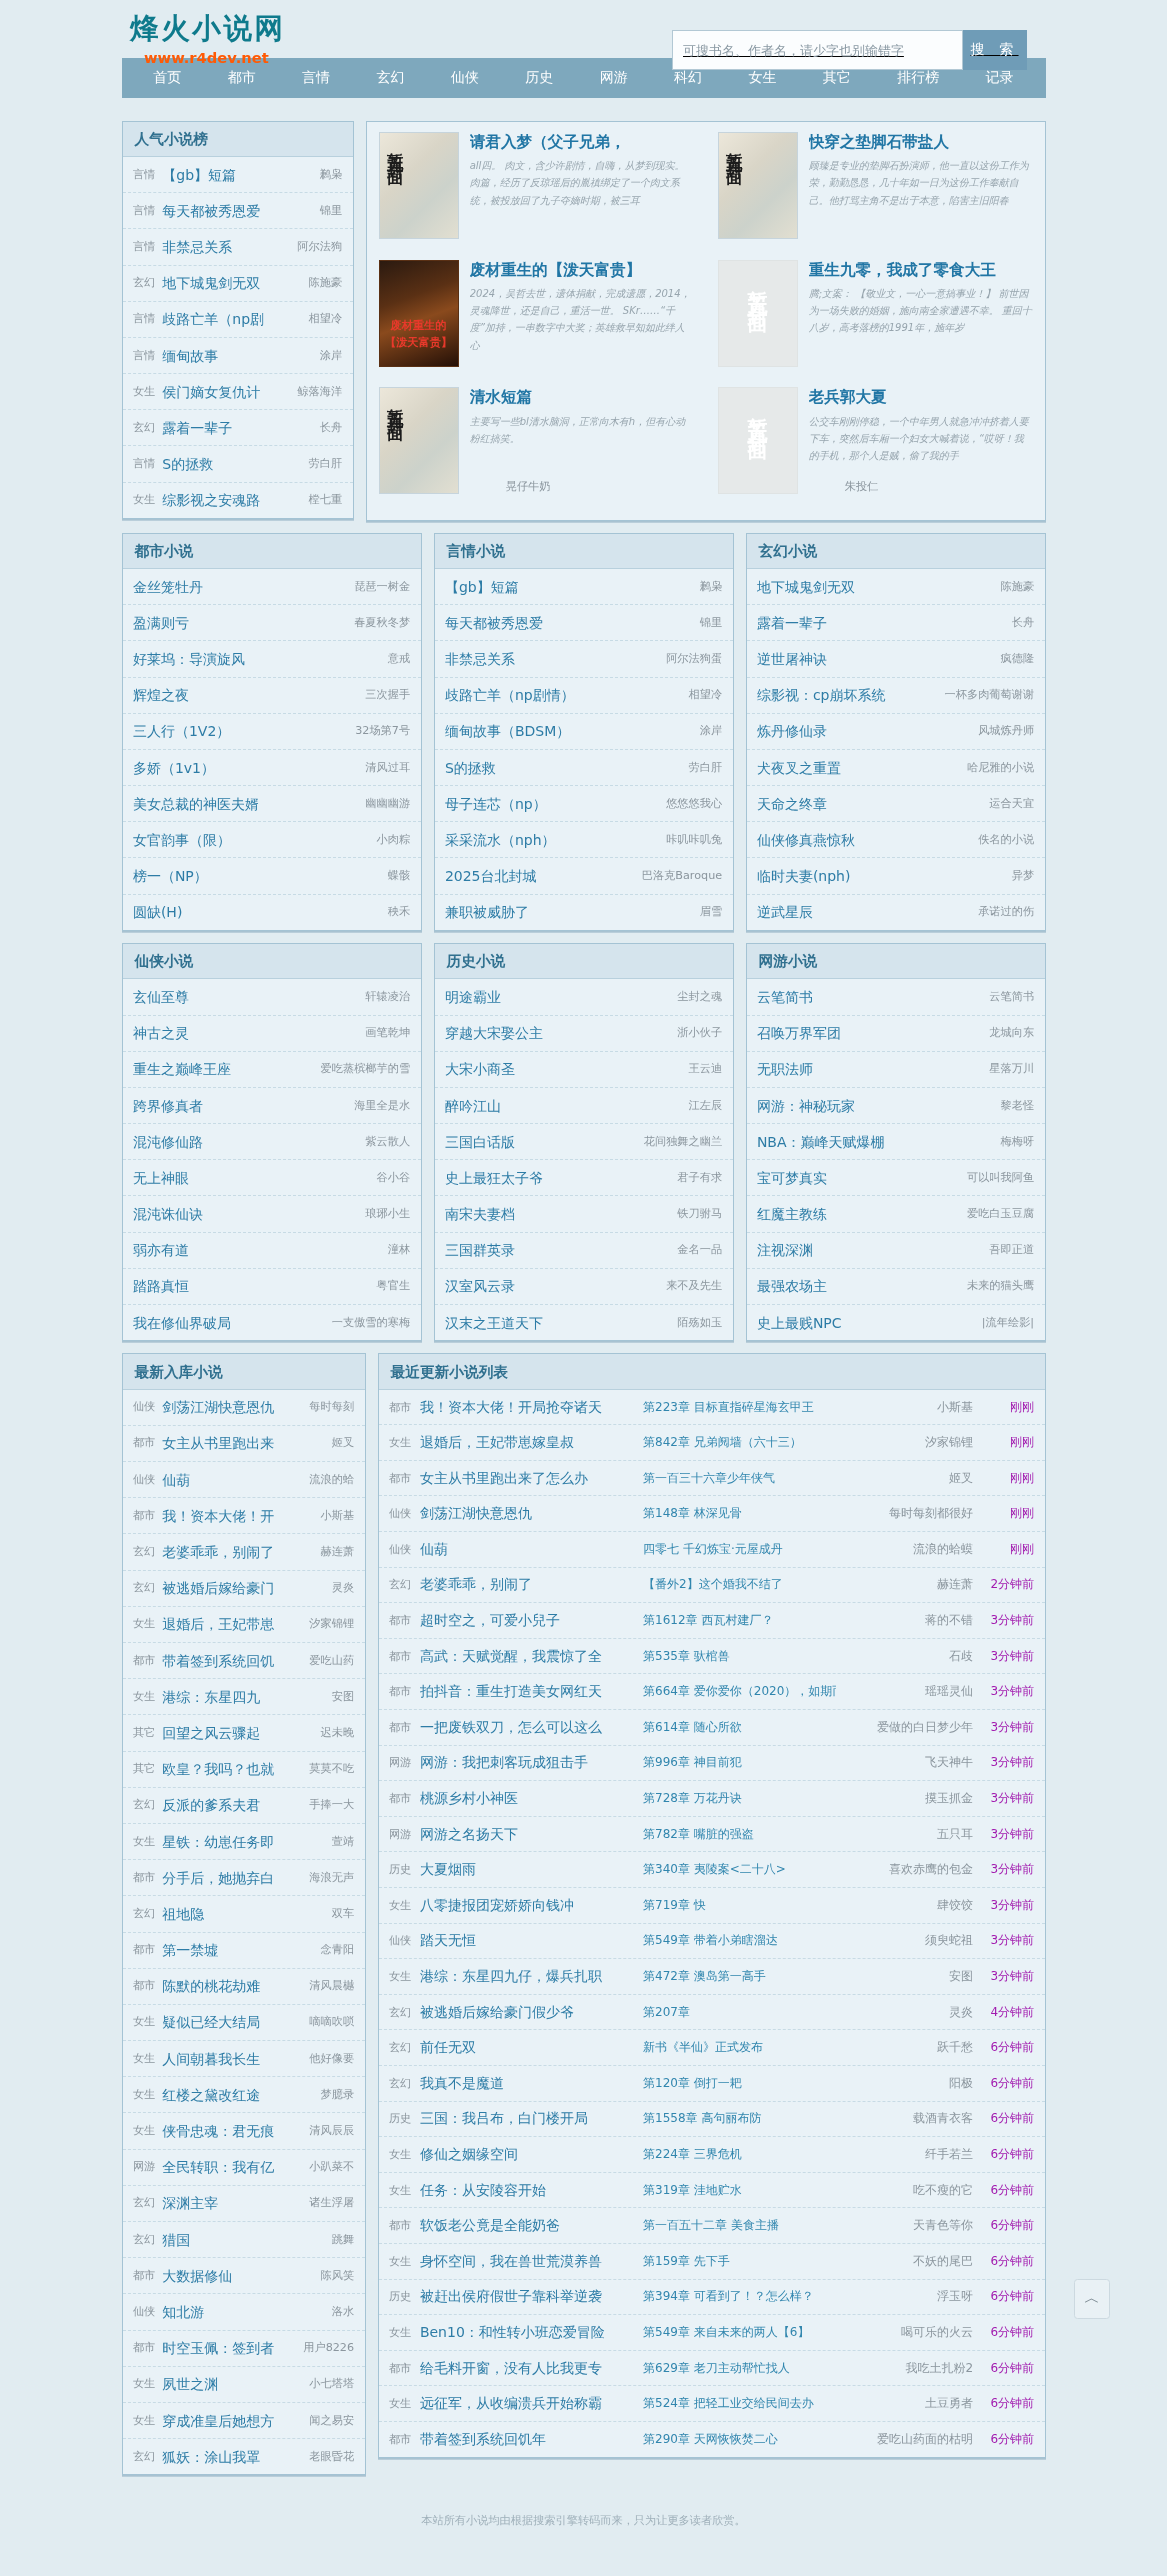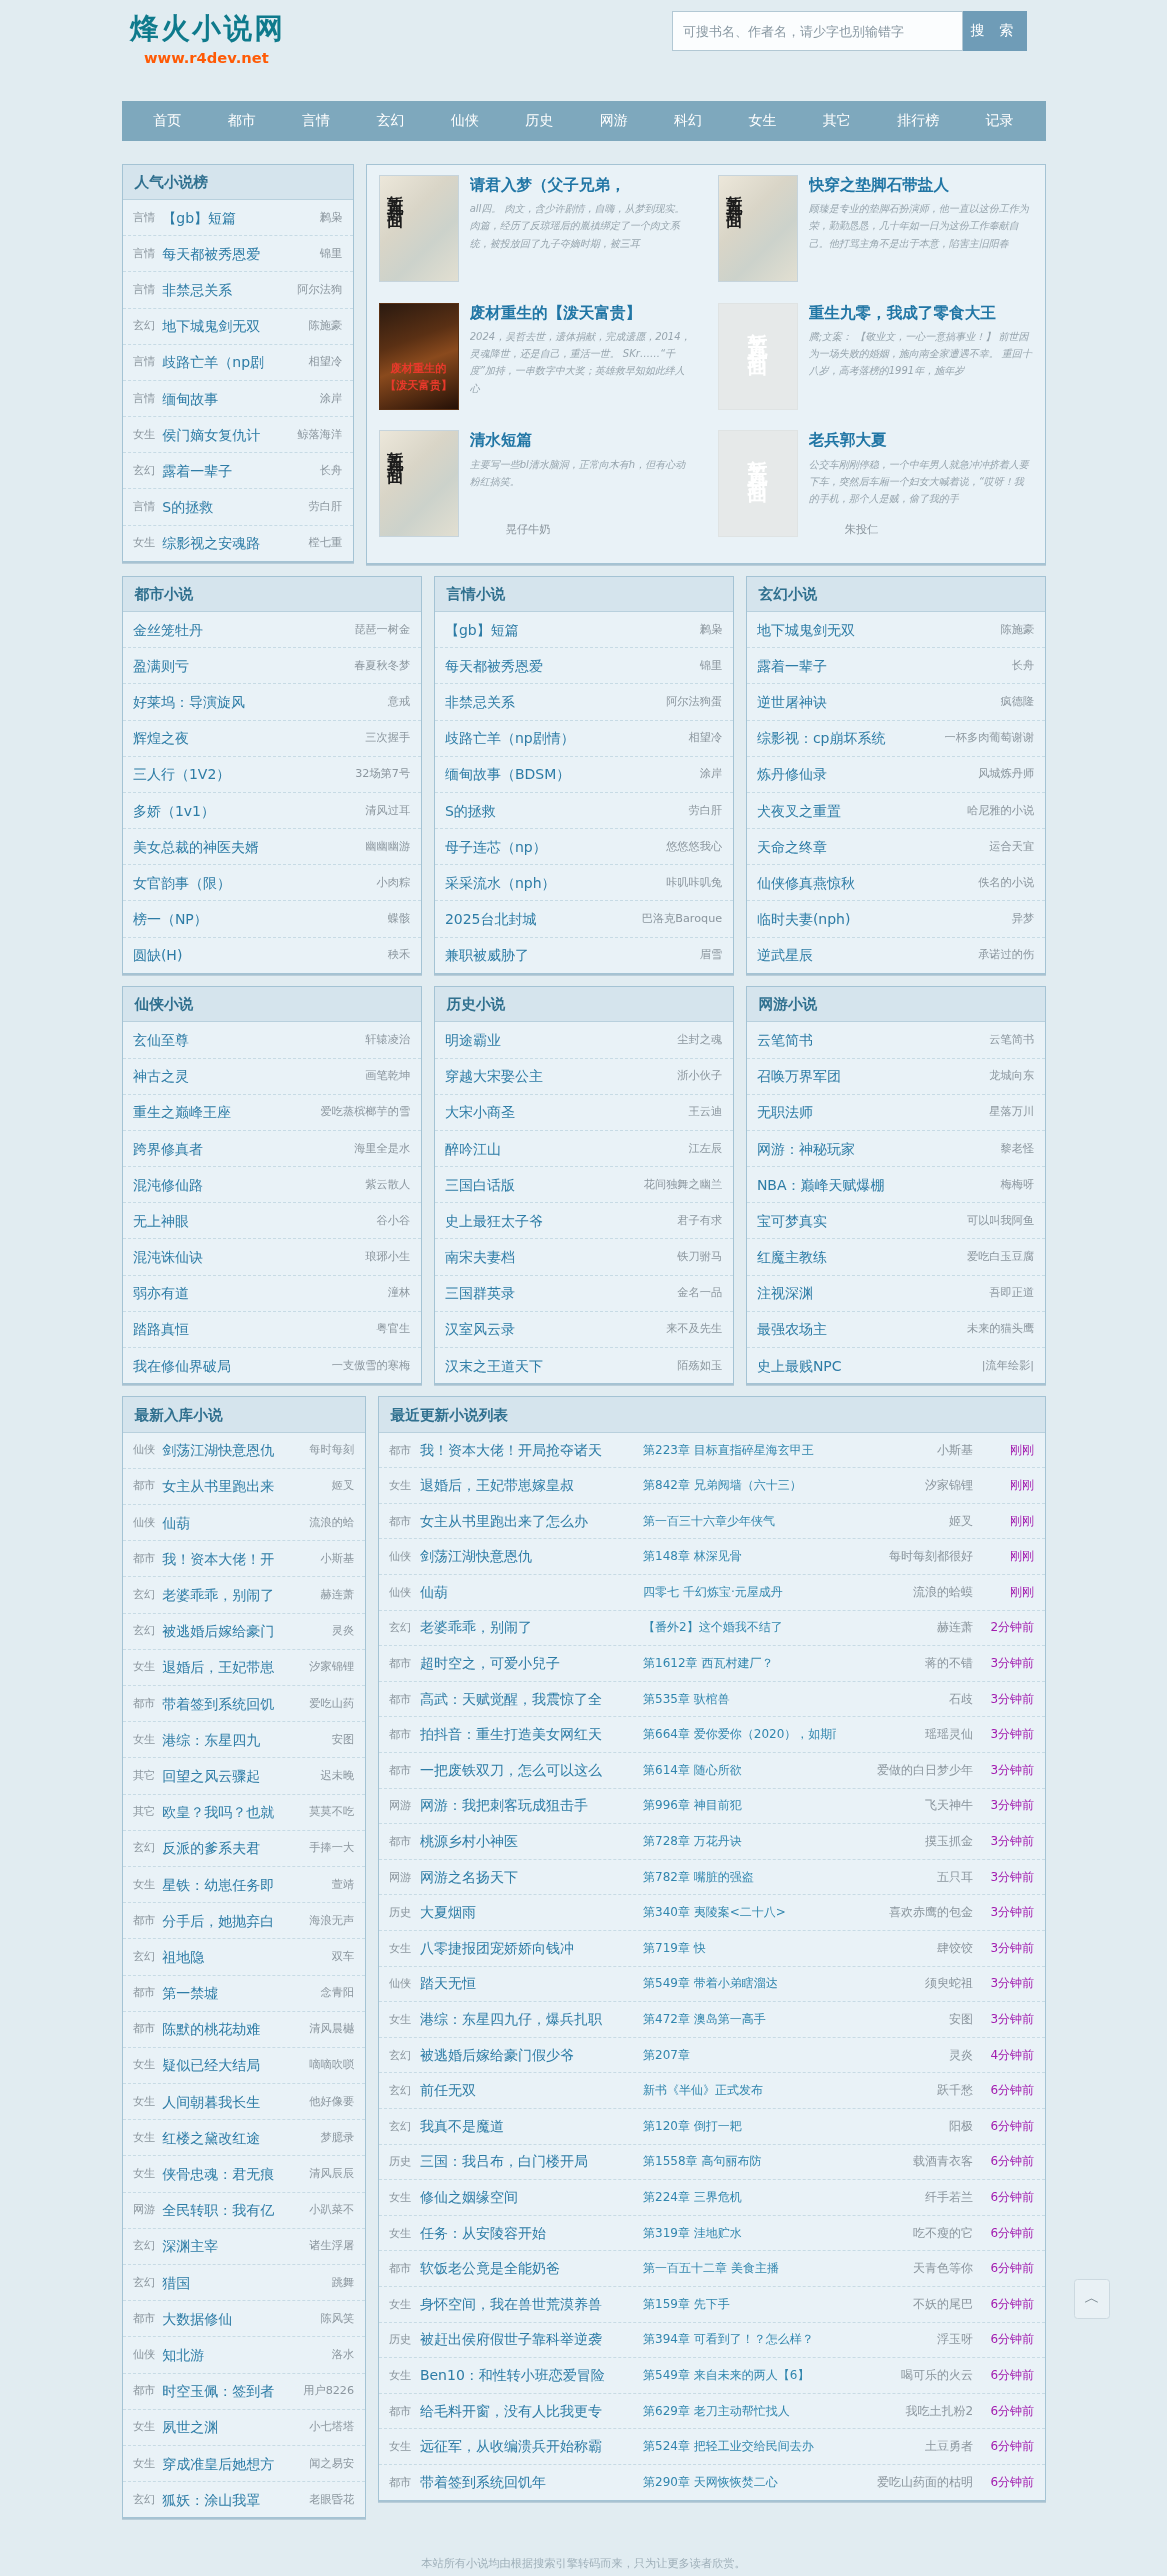--- a/index.html
+++ b/index.html
@@ -10,31 +10,31 @@
   }
   .page { width: 1167px; height: 2576px; position: relative; overflow: hidden; }
   .wrap { width: 924px; margin: 0 auto; position: relative; }
 
   
   .header { height: 58px; position: relative; }
   .logo { position: absolute; left: 8.6px; top: 10.4px; font-size: 28.5px; font-weight: bold;
           color: #0e7a8c; letter-spacing: 2.6px; cursor: pointer; }
   .site-url { position: absolute; left: 22.5px; top: 49px; font-size: 14.7px; font-weight: bold;
           color: #ff5a05; cursor: pointer; }
-  .search { position: absolute; right: 19px; top: 11px; display: flex; }
+  .search { position: absolute; right: 19px; top: 30px; display: flex; text-decoration: underline; }
   .search-input { width: 291px; height: 40px; border: 0.9px solid #b2c8d4; background: #fbfdfe;
           padding: 0 10.4px; font-size: 13px; color: #55646e; outline: none;
           font-family: "DejaVu Sans", sans-serif; }
   .search-input::placeholder { color: #8a99a3; }
   .search-btn { width: 64px; height: 40px; border: none; background: #6f9cb7; color: #fff;
           font-size: 14px; letter-spacing: 5.2px; cursor: pointer; font-family: "DejaVu Sans", sans-serif; }
 
   
   .nav { background: #7ea8bd; height: 40px; display: flex; align-items: center;
-         justify-content: space-around; padding: 0 8.6px; margin-top: 43px; }
+         justify-content: space-around; padding: 0 8.6px; }
   .nav-item { color: #ffffff; font-size: 14px; text-decoration: none; cursor: pointer; }
 
   
   .box { background: #e9f2f7; border: 0.9px solid #a4c3d4; box-shadow: 0 1.7px 0 rgba(122,160,182,.55); }
   .box-h { background: #d5e4ed; border-bottom: 0.9px solid #b8d0dd; padding: 8.6px 12px;
            font-size: 14.7px; font-weight: bold; color: #30708f; line-height: 17.3px; }
   .row { display: flex; gap: 12px; margin-top: 12px; align-items: flex-start; }
   .row-top { margin-top: 22.5px; }
 
   .row-item { display: flex; align-items: center; padding: 8.6px 10.4px; line-height: 18px;

